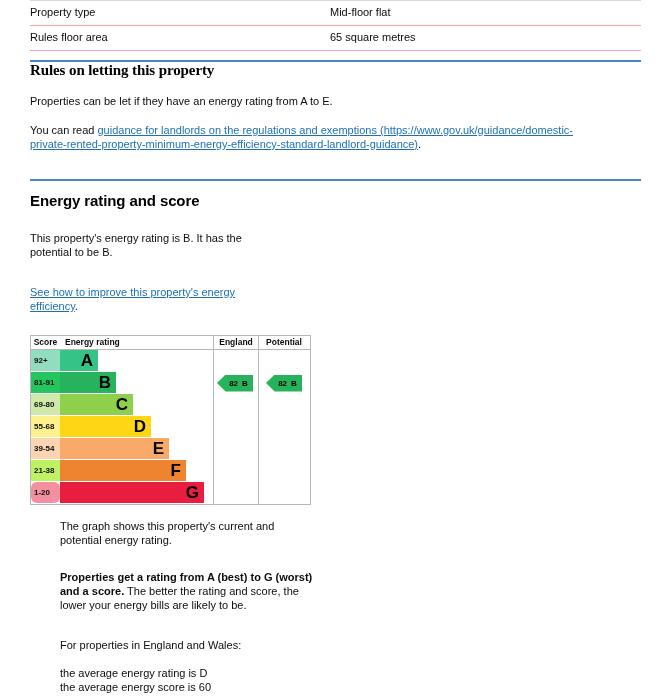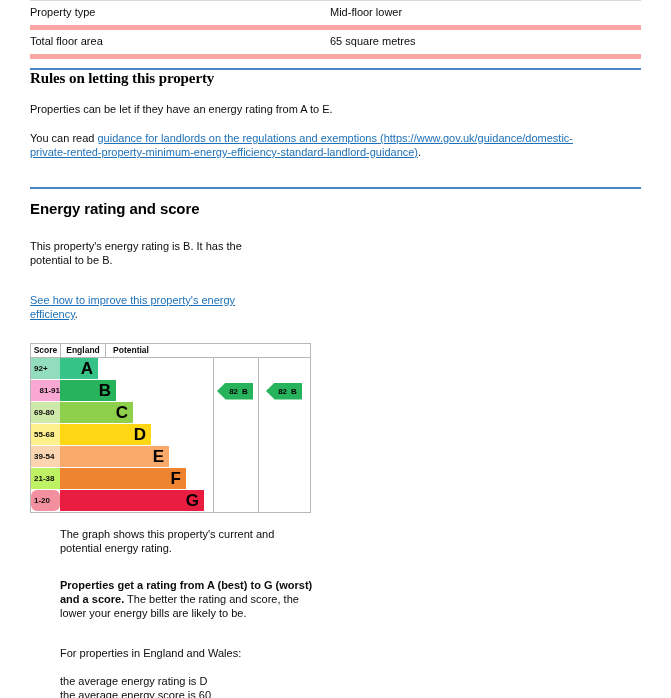--- a/index.html
+++ b/index.html
@@ -9,21 +9,21 @@
     font-family: "Liberation Sans", sans-serif;
     color: #0c0c0c;
     overflow: hidden;
   }
   .content { width: 611px; margin-left: 30px; }
 
   
   .details-table { border-top: 1px solid #d9d9d9; }
   .details-row {
     display: flex;
-    border-bottom: 5px solid #fca5a5;
+    border-bottom: 1px solid #fca5a5;
     padding: 5px 0 6px 0;
     font-size: 11px; line-height: 13px;
   }
   .details-label { width: 300px; }
   .details-value { flex: 1; }
 
   .blue-rule { border: none; height: 2px; background: #4a86c5; }
   .rule-1 { margin-top: 9px; }
   .rule-2 { margin-top: 28px; }
   .rule-3 { margin-top: 23px; }
@@ -101,24 +101,24 @@
   }
 </style>
 </head>
 <body>
 
 <div class="content">
 
   <div class="details-table">
     <div class="details-row">
       <div class="details-label">Property type</div>
-      <div class="details-value">Mid-floor lower</div>
+      <div class="details-value">Mid-floor flat</div>
     </div>
     <div class="details-row">
-      <div class="details-label">Total floor area</div>
+      <div class="details-label">Rules floor area</div>
       <div class="details-value">65 square metres</div>
     </div>
   </div>
 
   <hr class="blue-rule rule-1">
 
   <div>
     <h2 class="rules-heading">Rules on letting this property</h2>
     <p class="rules-p1">Properties can be let if they have an energy rating from A to E.</p>
     <p class="rules-p2"><span>You can read </span><a class="link pre">guidance for landlords on the regulations and exemptions (https://www.gov.uk/guidance/domestic-
@@ -131,30 +131,31 @@
     <div class="col-left">
       <h2 class="rating-heading">Energy rating and score</h2>
       <p class="rating-p1 pre">This property's energy rating is B. It has the
 potential to be B.</p>
       <p class="rating-link-p"><a class="link pre">See how to improve this property's energy
 efficiency</a><span>.</span></p>
 
       <div class="epc-chart">
         <div class="epc-header">
           <div class="h-score">Score</div>
+          <div class="h-rating">Energy rating</div>
           <div class="h-current">England</div>
           <div class="h-potential">Potential</div>
         </div>
         <div class="epc-body">
             <div class="epc-row">
               <div class="epc-score-cell" style="background: rgb(146, 221, 189);">92+</div>
               <div class="epc-bar" style="background: rgb(54, 195, 135); width: 38px;">A</div>
             </div>
             <div class="epc-row">
-              <div class="epc-score-cell" style="background: #f9a8d4; text-align: right;">81-91</div>
+              <div class="epc-score-cell" style="background: #22c55e;">81-91</div>
               <div class="epc-bar" style="background: rgb(38, 179, 91); width: 56px;">B</div>
             </div>
             <div class="epc-row">
               <div class="epc-score-cell" style="background: rgb(207, 233, 171);">69-80</div>
               <div class="epc-bar" style="background: rgb(142, 207, 75); width: 73px;">C</div>
             </div>
             <div class="epc-row">
               <div class="epc-score-cell" style="background: rgb(254, 240, 141);">55-68</div>
               <div class="epc-bar" style="background: rgb(255, 214, 20); width: 91px;">D</div>
             </div>

